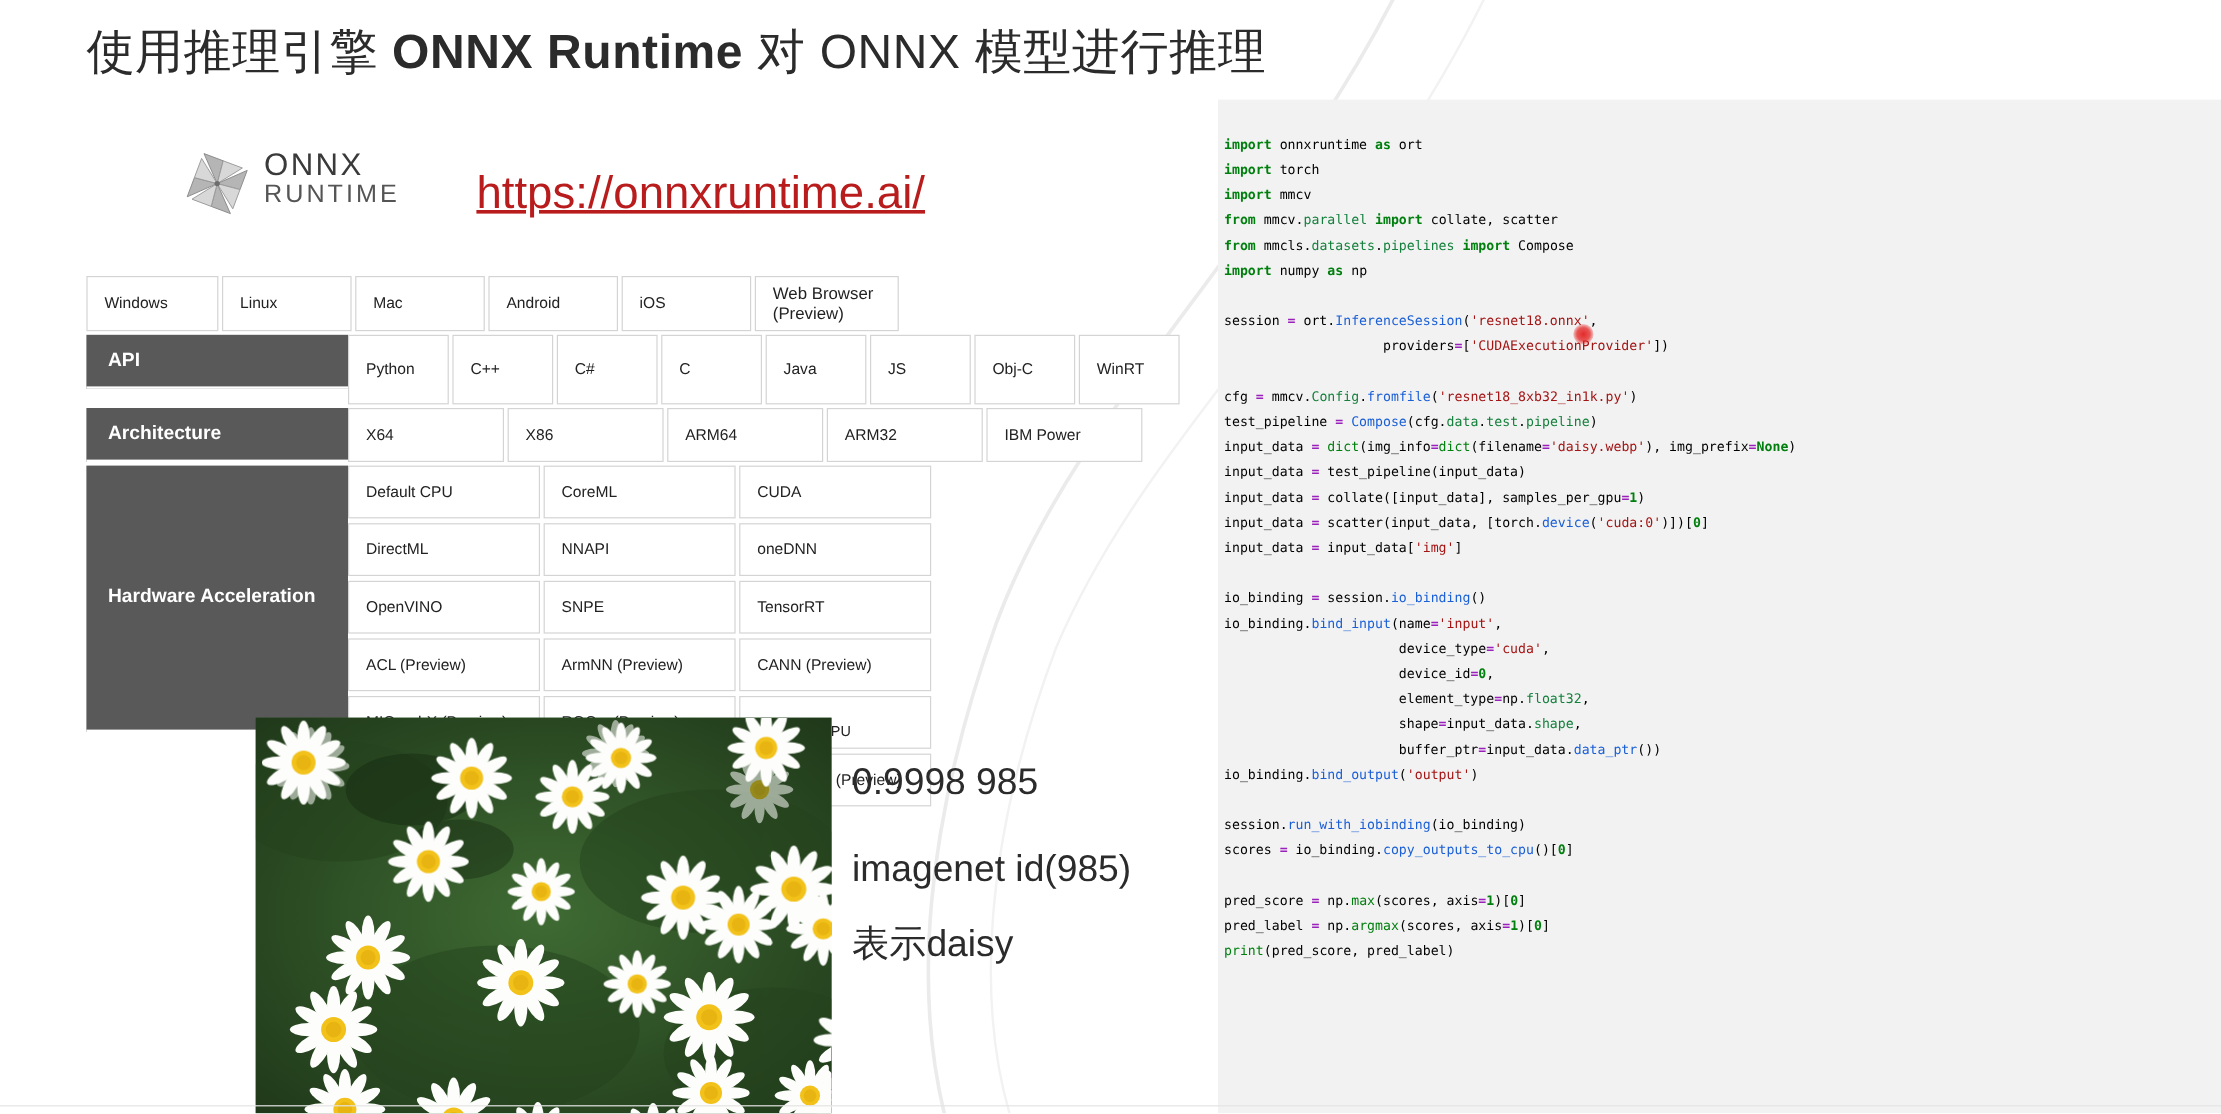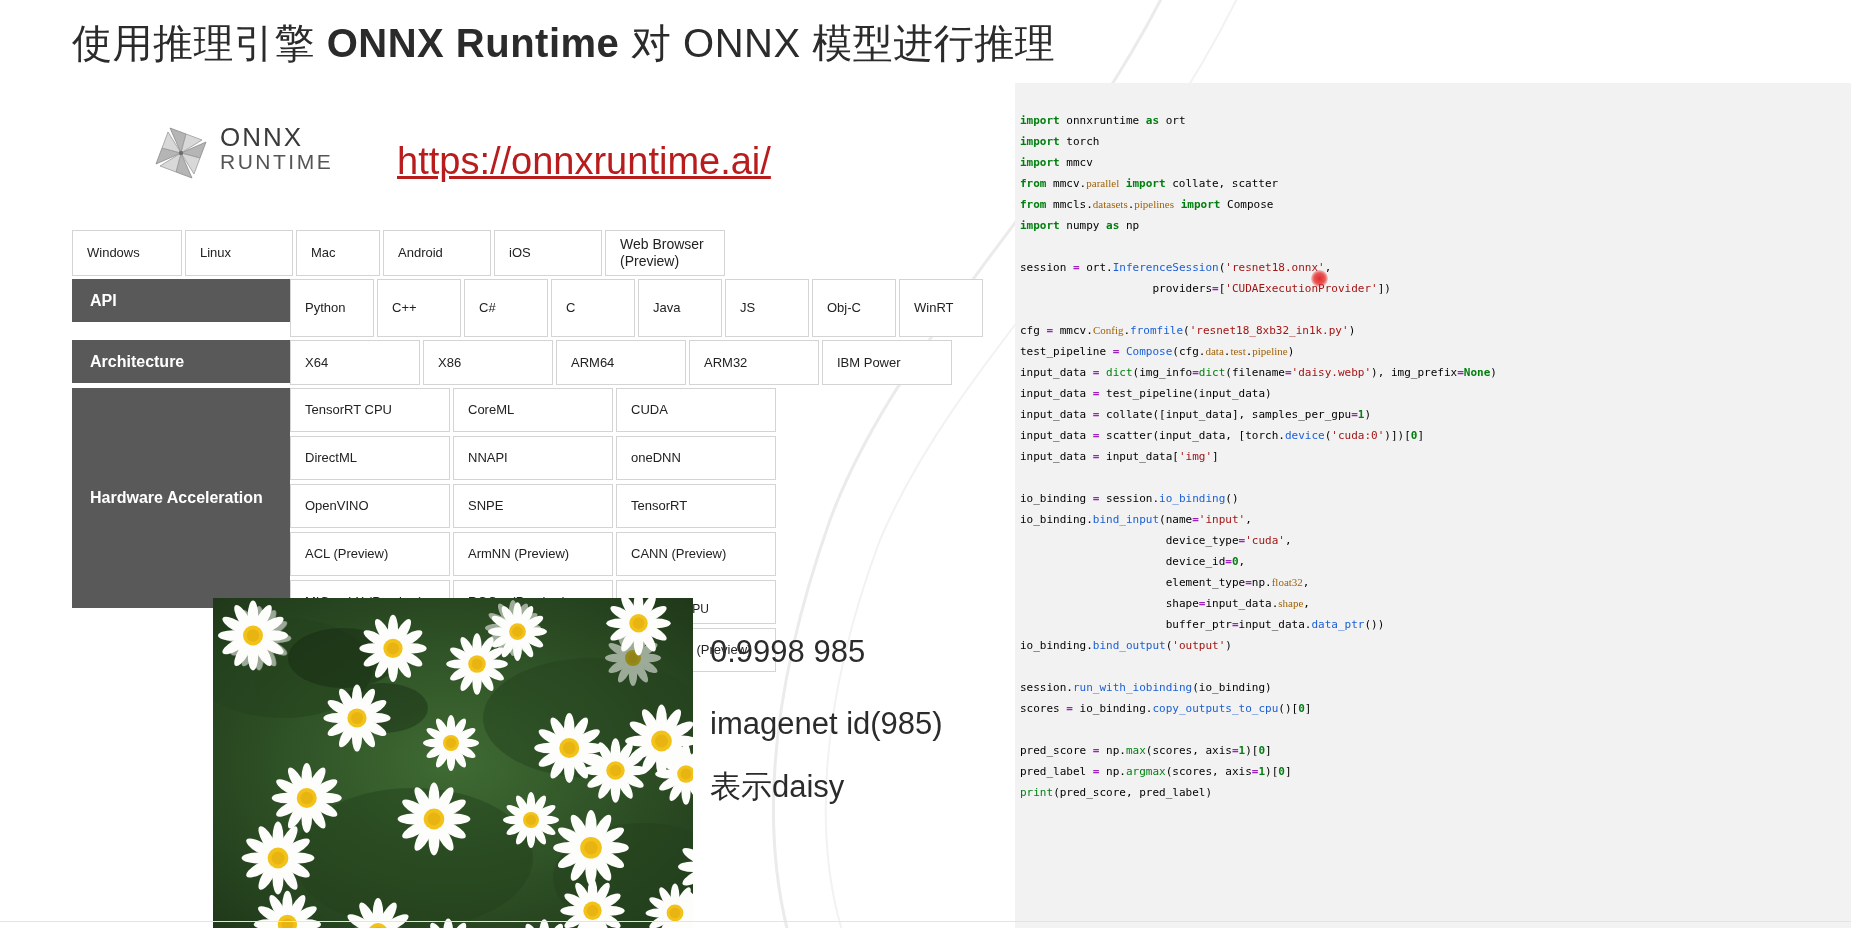--- a/index.html
+++ b/index.html
@@ -75,21 +75,21 @@
     display: flex; align-items: center;
     padding: 0 14px;
     margin: 0 3px 3px 0;
     line-height: 1.2;
   }
   
   #row-platform .rowhead { height: 46px; }
   #row-platform .cell { height: 46px; }
   #row-platform .cell.c0 { width: 110px; }
   #row-platform .cell.c1 { width: 108px; }
-  #row-platform .cell.c2 { width: 84px; text-align: right; }
+  #row-platform .cell.c2 { width: 108px; text-align: right; }
   #row-platform .cell.c3 { width: 108px; }
   #row-platform .cell.c4 { width: 108px; }
   #row-platform .cell.c5 { width: 120px; display: block; padding-top: 5px; font-size: 14px; }
   
   #row-api .rowhead { height: 45px; }
   #row-api .cell { height: 58px; width: 84px; }
   
   #row-arch .rowhead { height: 45px; }
   #row-arch .cell { height: 45px; width: 130px; }
   
@@ -131,21 +131,21 @@
   #code {
     position: absolute;
     left: 5px; top: 27px;
     font-family: "DejaVu Sans Mono", monospace;
     font-size: 11px;
     line-height: 21px;
     color: #000000;
     white-space: pre;
   }
   .kw  { color: #007f0e; font-weight: bold; }     
-  .mod { color: #a16207; font-family: Liberation Serif, serif; }                         
+  .mod { color: #15803d; }                         
   .fn  { color: #1a5fd6; }                         
   .str { color: #a31515; }                         
   .num { color: #007f0e; font-weight: bold; }      
   .op  { color: #9b1fbd; font-weight: bold; }      
   .bi  { color: #007f0e; }                         
   
   #cursor-dot {
     position: absolute;
     left: 1311px; top: 270px;
     width: 17px; height: 17px;
@@ -230,21 +230,21 @@
         <div class="cell">X86</div>
         <div class="cell">ARM64</div>
         <div class="cell">ARM32</div>
         <div class="cell">IBM Power</div>
       </div>
     </div>
 
     <div class="mrow" id="row-hw">
       <div class="rowhead">Hardware Acceleration</div>
       <div class="cells">
-        <div class="cell">TensorRT CPU</div>
+        <div class="cell">Default CPU</div>
         <div class="cell">CoreML</div>
         <div class="cell">CUDA</div>
         <div class="cell">DirectML</div>
         <div class="cell">NNAPI</div>
         <div class="cell">oneDNN</div>
         <div class="cell">OpenVINO</div>
         <div class="cell">SNPE</div>
         <div class="cell">TensorRT</div>
         <div class="cell">ACL (Preview)</div>
         <div class="cell">ArmNN (Preview)</div>

